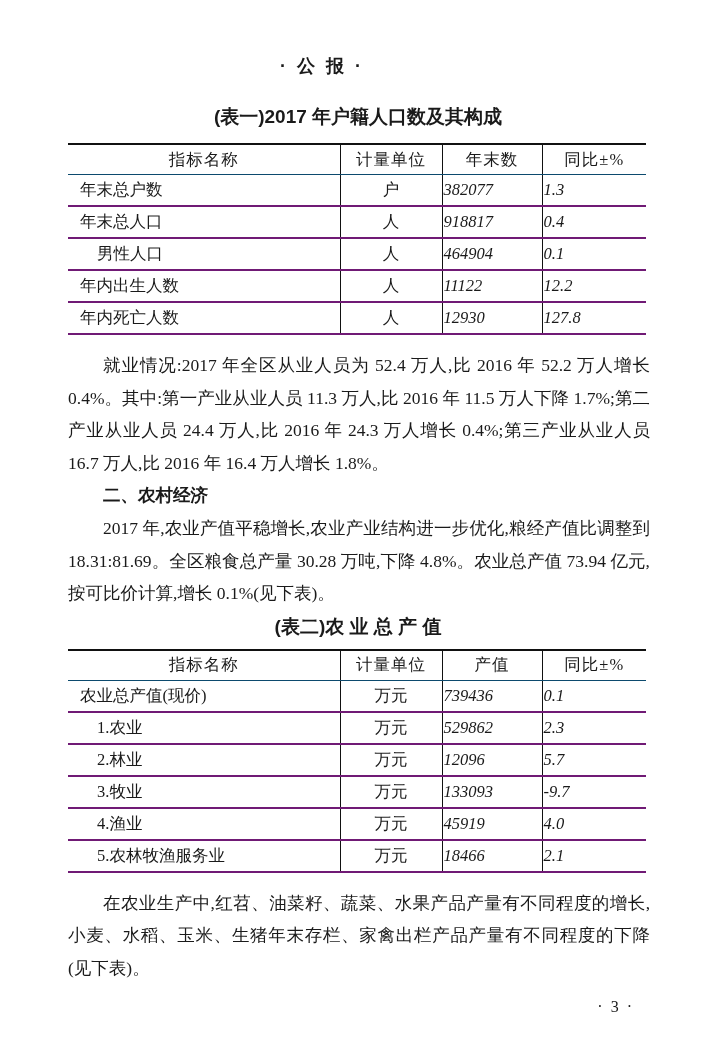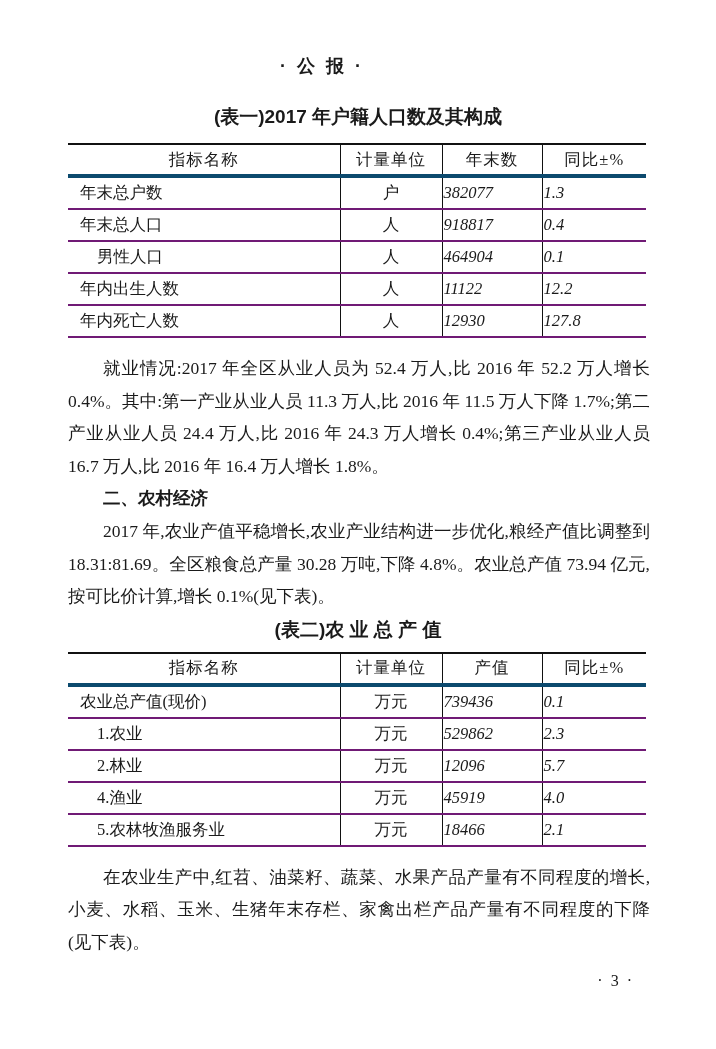--- a/index.html
+++ b/index.html
@@ -42,21 +42,21 @@
     font-size: 16.5px;
   }
   .stat-table col.c1 { width: 272px; }
   .stat-table col.c2 { width: 102px; }
   .stat-table col.c3 { width: 100px; }
   .stat-table col.c4 { width: 104px; }
   .stat-table th {
     font-weight: normal;
     height: 27px;
     text-align: center;
-    border-bottom: 4px solid #0c4a6e;
+    border-bottom: 1px solid #0c4a6e;
     letter-spacing: 1px;
   }
   .stat-table td {
     height: 28px;
     border-bottom: 2px solid #701a75;
   }
   .stat-table th:not(:last-child),
   .stat-table td:not(:last-child) { border-right: 1px solid #111; }
   .stat-table td.c-name { text-align: left; padding-left: 12px; }
   .stat-table tr.indent td.c-name { padding-left: 29px; }
@@ -185,20 +185,26 @@
         <td class="c-num">529862</td>
         <td class="c-num">2.3</td>
       </tr>
       <tr class="indent">
         <td class="c-name">2.林业</td>
         <td class="c-unit">万元</td>
         <td class="c-num">12096</td>
         <td class="c-num">5.7</td>
       </tr>
       <tr class="indent">
+        <td class="c-name">3.牧业</td>
+        <td class="c-unit">万元</td>
+        <td class="c-num">133093</td>
+        <td class="c-num">-9.7</td>
+      </tr>
+      <tr class="indent">
         <td class="c-name">4.渔业</td>
         <td class="c-unit">万元</td>
         <td class="c-num">45919</td>
         <td class="c-num">4.0</td>
       </tr>
       <tr class="indent">
         <td class="c-name">5.农林牧渔服务业</td>
         <td class="c-unit">万元</td>
         <td class="c-num">18466</td>
         <td class="c-num">2.1</td>

